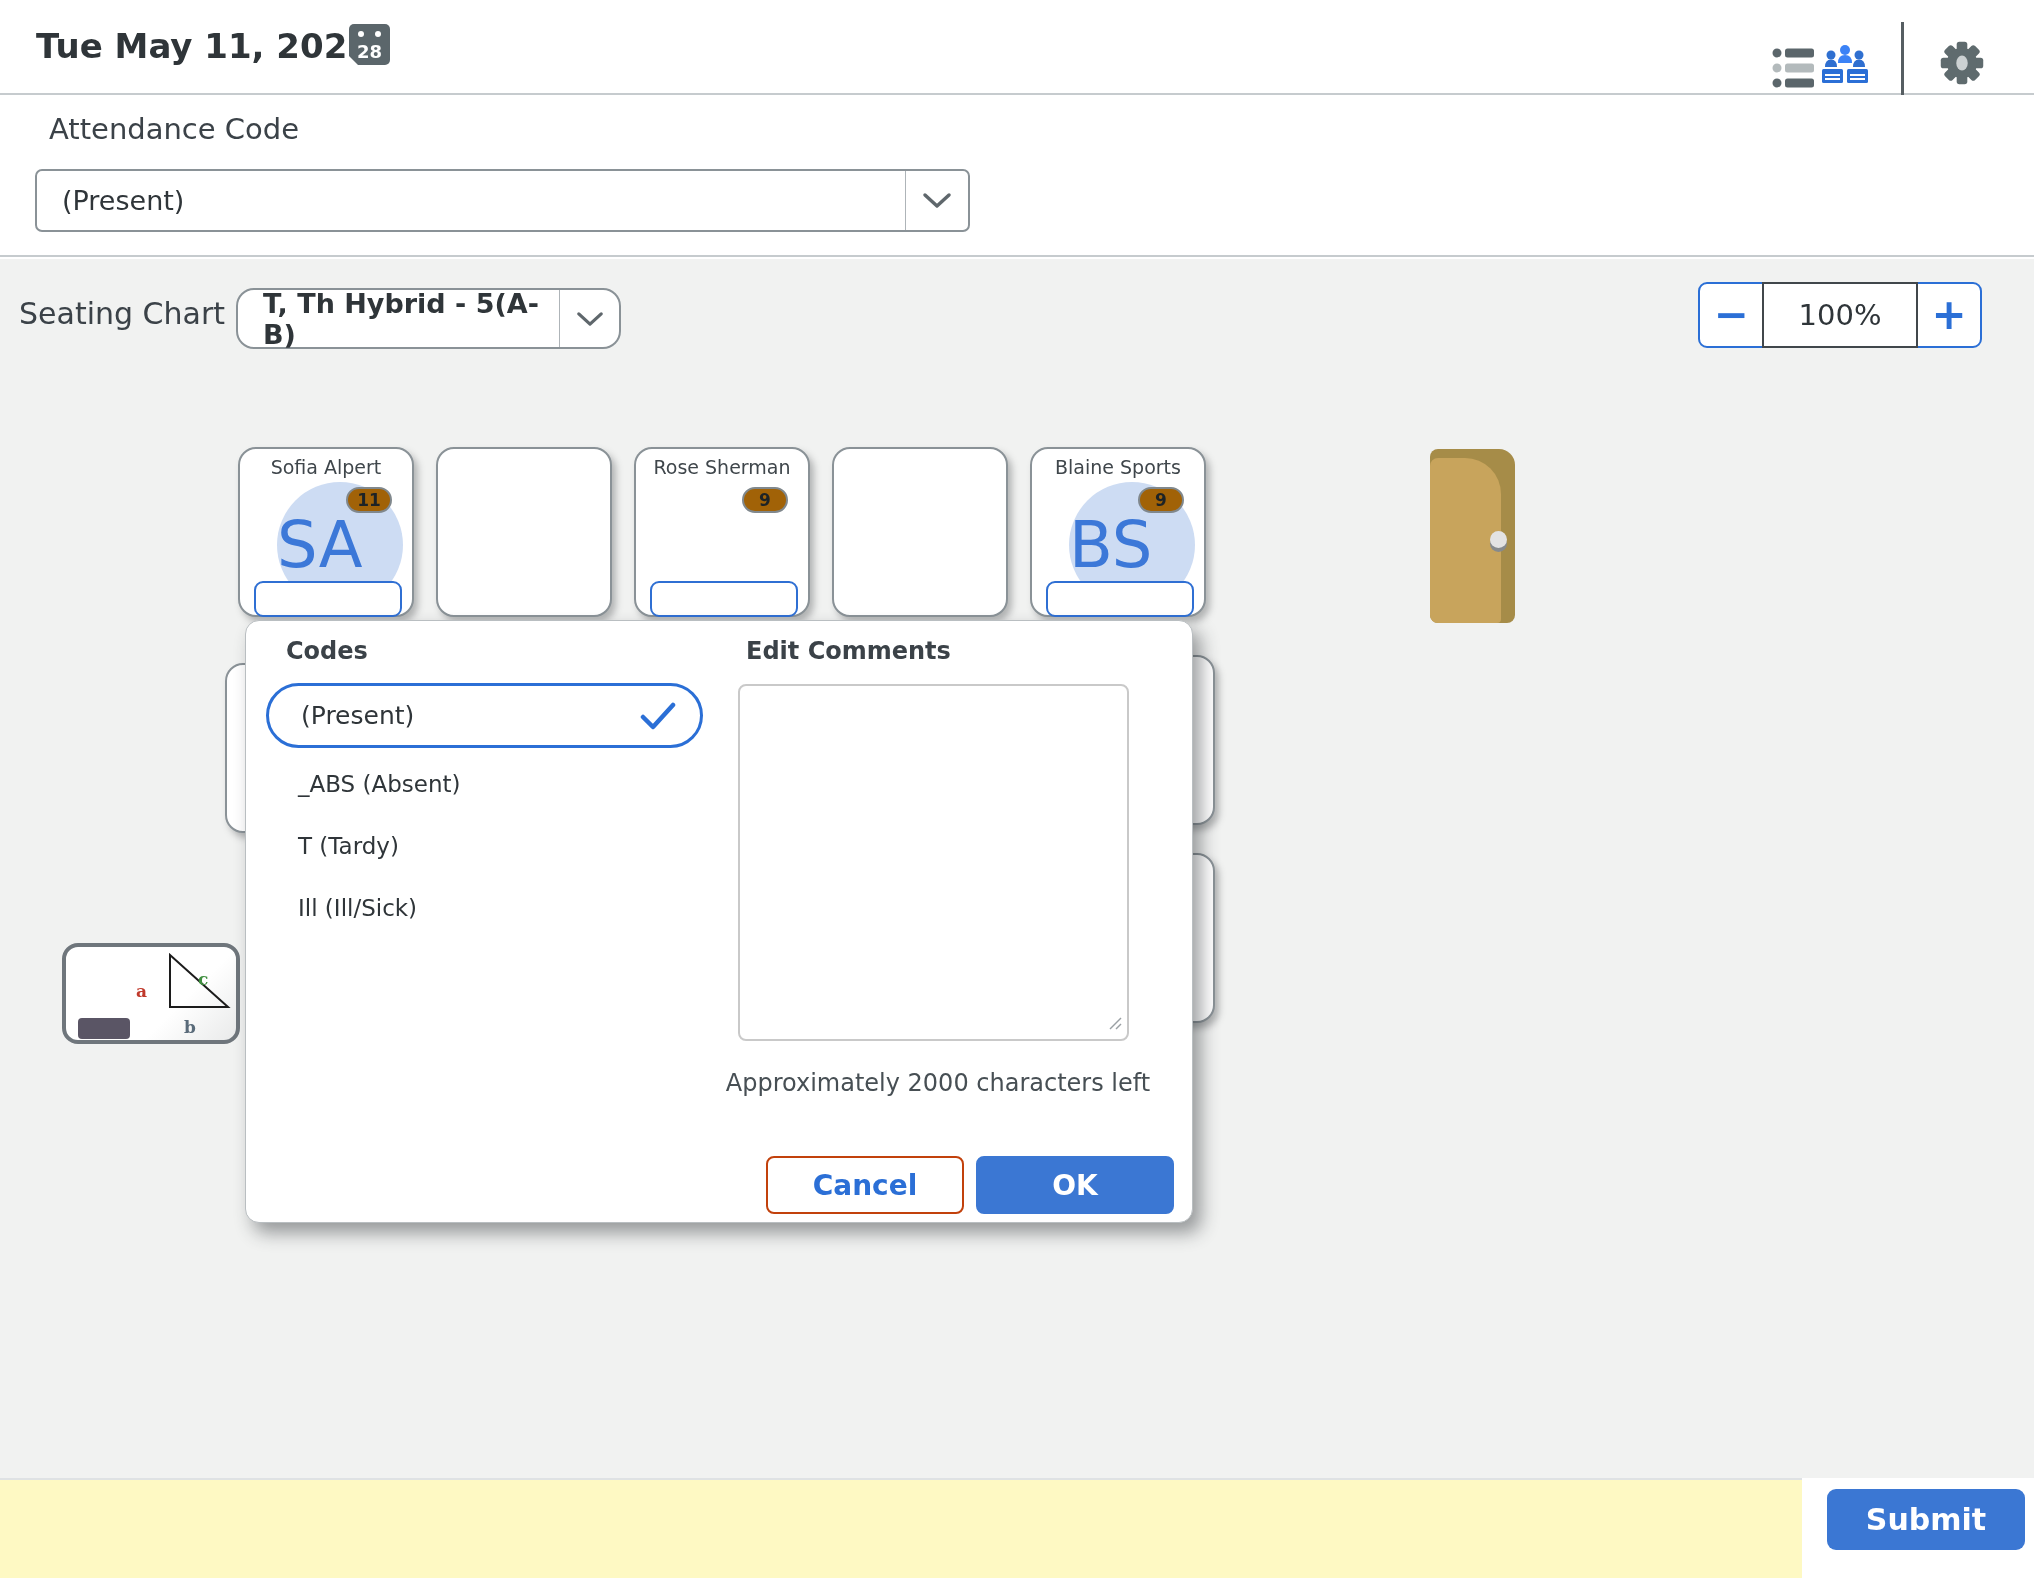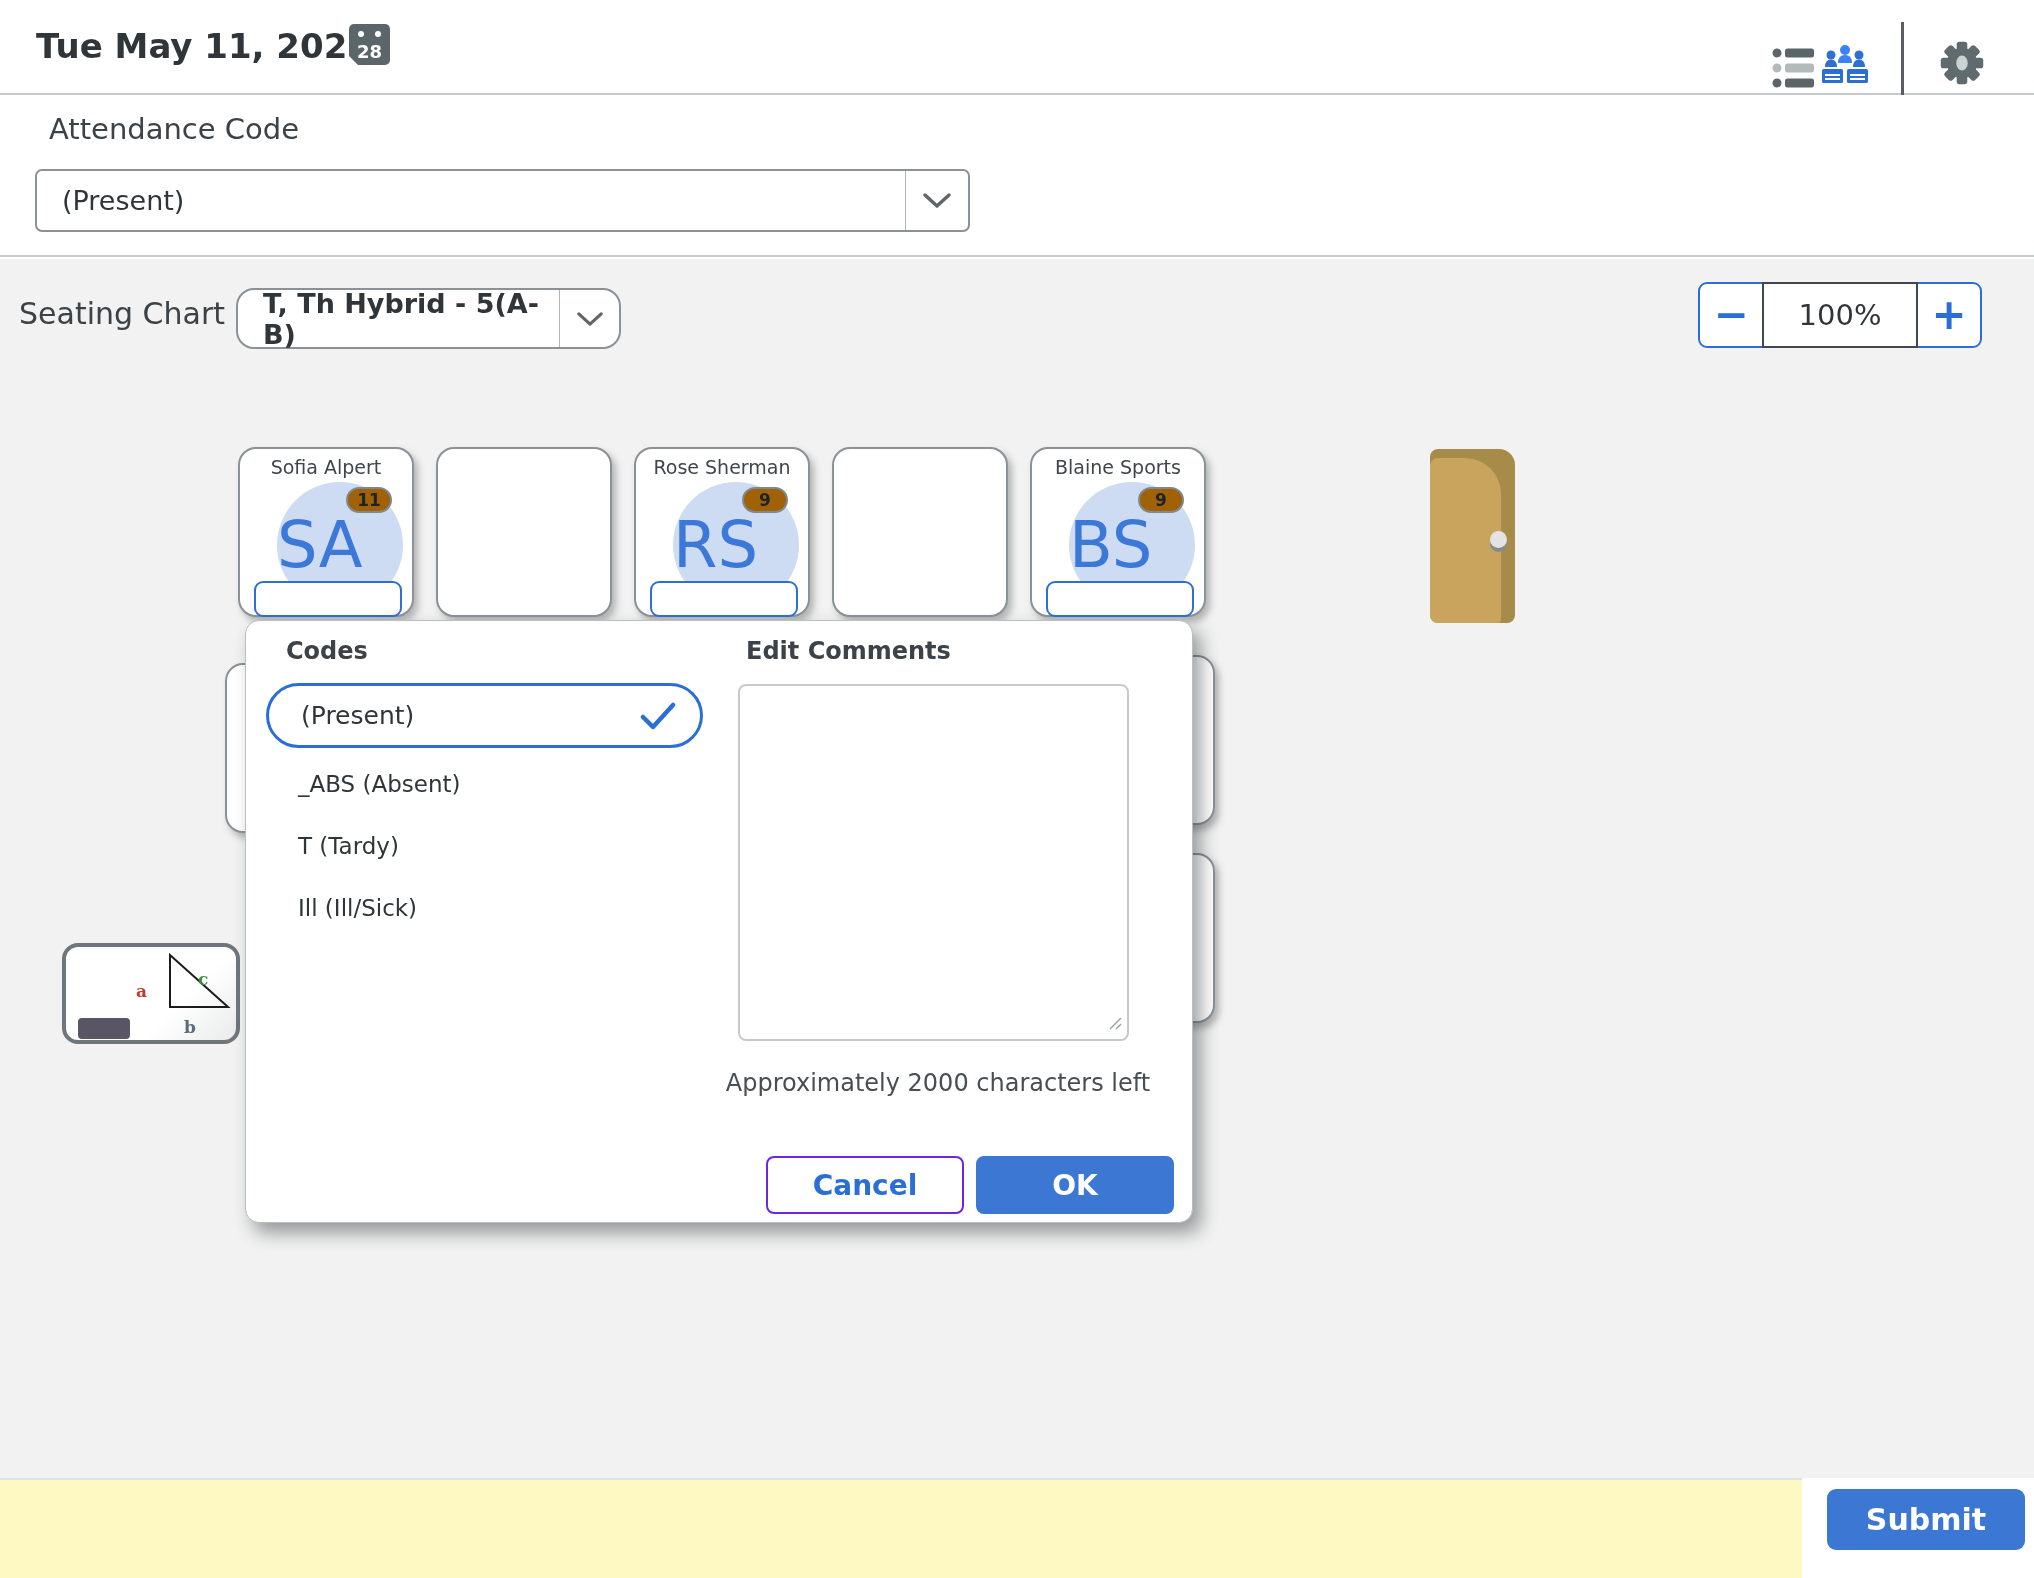--- a/index.html
+++ b/index.html
@@ -96,21 +96,21 @@
   .code-item { position:absolute; left:52px; font-size:23px; color:#2f3539; cursor:pointer; }
   .code-abs { top:150px; } .code-tardy { top:212px; } .code-ill { top:274px; }
   .comment-box { position:absolute; left:492px; top:63px; width:391px; height:357px;
     border:2px solid #c9c9c9; border-radius:8px; resize:none; font-size:22px; padding:10px;
     font-family:"DejaVu Sans","Liberation Sans",sans-serif; color:#333; outline:none; background:#fff; }
   .resize-grip { position:absolute; left:860px; top:393px; pointer-events:none; }
   .chars-left { position:absolute; left:452px; top:448px; width:480px; text-align:center;
     font-size:24px; color:#474f54; }
   .dlg-btn { position:absolute; top:535px; width:198px; height:58px; border-radius:8px;
     font-size:28px; font-weight:bold; display:flex; align-items:center; justify-content:center; cursor:pointer; }
-  .btn-cancel { left:520px; background:#fff; border:2px solid #6d28d9; color:#2b6fd6; }
+  .btn-cancel { left:520px; background:#fff; border:2px solid #c2410c; color:#2b6fd6; }
   .btn-ok { left:730px; background:#3b77d3; border:2px solid #3b77d3; color:#fff; }
   
   .footer { position:absolute; left:0; top:1478px; width:1802px; height:100px;
     background:#fef9c3; border-top:2px solid #dfe2e4; }
   .btn-submit { position:absolute; left:1827px; top:9px; width:198px; height:61px;
     background:#3b77d3; color:#fff; border-radius:9px; font-size:30px; font-weight:bold;
     display:flex; align-items:center; justify-content:center; cursor:pointer; }
 </style>
 </head>
 <body>
@@ -213,23 +213,20 @@
       <span class="seat-initials">SA</span>
     </div>
     <div class="seat-name">Sofia Alpert</div>
     <div class="seat-badge">11</div>
     <div class="seat-input"></div>
   </div>
 
   <div class="seat-card" style="left:436px; top:447px;"></div>
 
   <div class="seat-card" style="left:634px; top:447px;">
-    <div class="seat-avatar">
-      <span class="seat-initials">RS</span>
-    </div>
     <div class="seat-name">Rose Sherman</div>
     <div class="seat-badge">9</div>
     <div class="seat-input"></div>
   </div>
 
   <div class="seat-card" style="left:832px; top:447px;"></div>
 
   <div class="seat-card" style="left:1030px; top:447px;">
     <div class="seat-avatar">
       <span class="seat-initials">BS</span>

